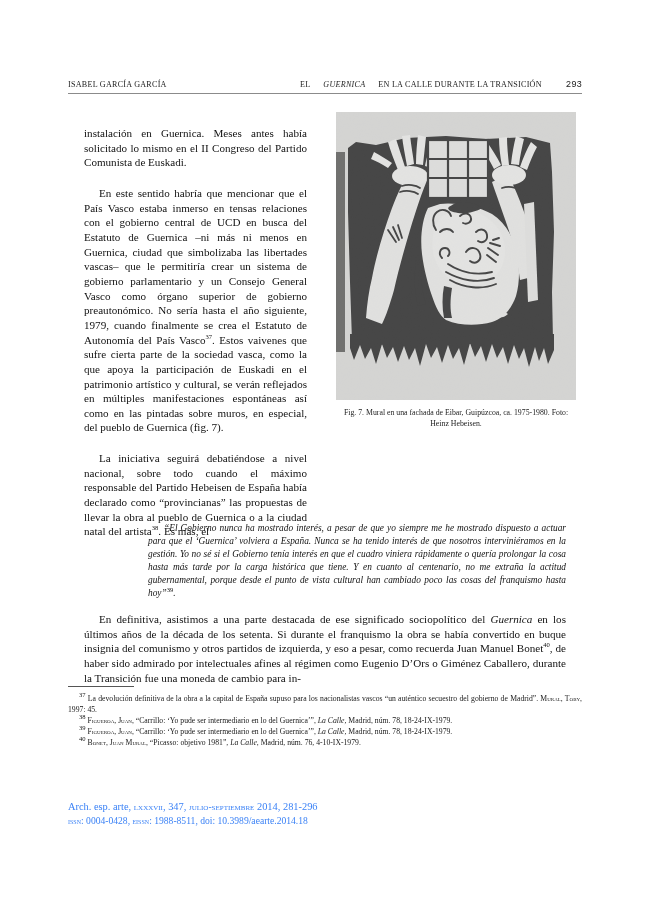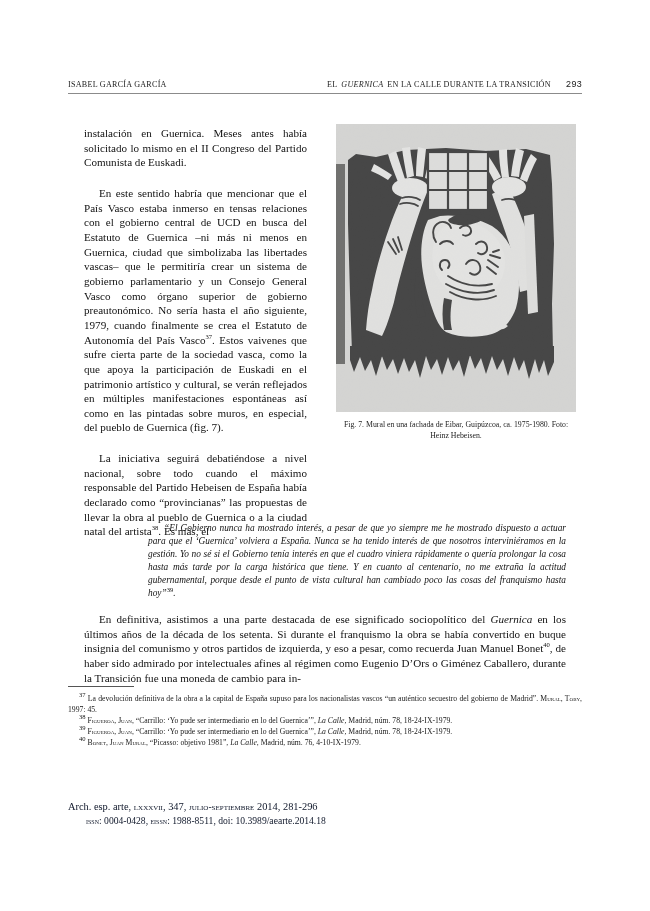--- a/index.html
+++ b/index.html
@@ -34,21 +34,21 @@
     font-size: 8.1px;
     letter-spacing: 0.25px;
     font-variant: small-caps;
     text-transform: uppercase;
     color: #222;
   }
   .runhead .author { white-space: nowrap; }
   .runhead .rtitle {
     white-space: nowrap;
     display: flex;
-    gap: 4px;
+    gap: 13px;
     align-items: baseline;
   }
   .runhead .rtitle .ital { font-style: italic; }
   .runhead .pageno {
     margin-left: 11px;
     font-variant: normal;
     font-size: 9px;
     letter-spacing: 0;
     font-family: Liberation Mono, monospace;
   }
@@ -58,21 +58,21 @@
     top: 93px;
     width: 514px;
     height: 1px;
     background: #8b8b8b;
   }
 
   
   .figure {
     position: absolute;
     left: 336px;
-    top: 124px;
+    top: 112px;
     width: 240px;
   }
   .photo {
     width: 240px;
     height: 288px;
     background: #c8c8c6;
     position: relative;
     overflow: hidden;
   }
   .photo svg { display: block; width: 100%; height: 100%; }
@@ -166,32 +166,31 @@
     font-variant: small-caps;
   }
   .footnotes .ital { font-style: italic; font-family: Liberation Serif, serif; }
 
   
   .imprint {
     position: absolute;
     left: 68px;
     top: 800px;
     width: 514px;
-    color: #0f172a;
+    color: #3b82f6;
   }
   .imprint .line1 {
     font-size: 10.4px;
     line-height: 14px;
     white-space: nowrap;
   }
   .imprint .line2 {
     font-size: 9.6px;
     line-height: 13px;
     white-space: nowrap;
-    margin-left: 18px;
   }
   .imprint .sc {
     font-variant: small-caps;
     font-size: 0.92em;
   }
 </style>
 </head>
 <body>
 
 <div class="page">

